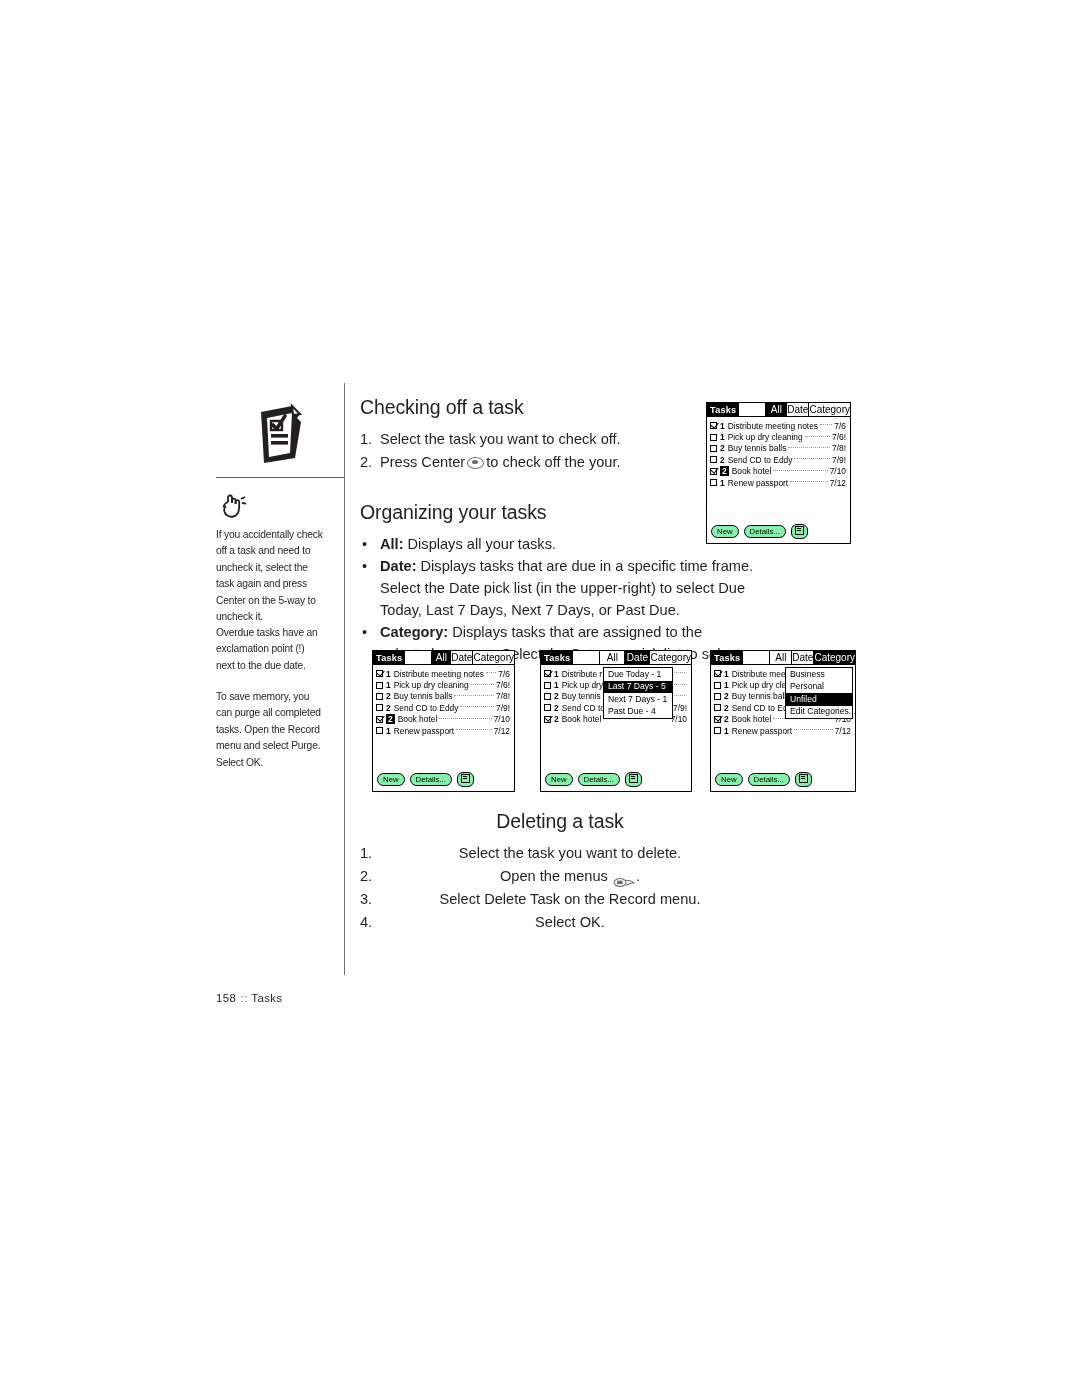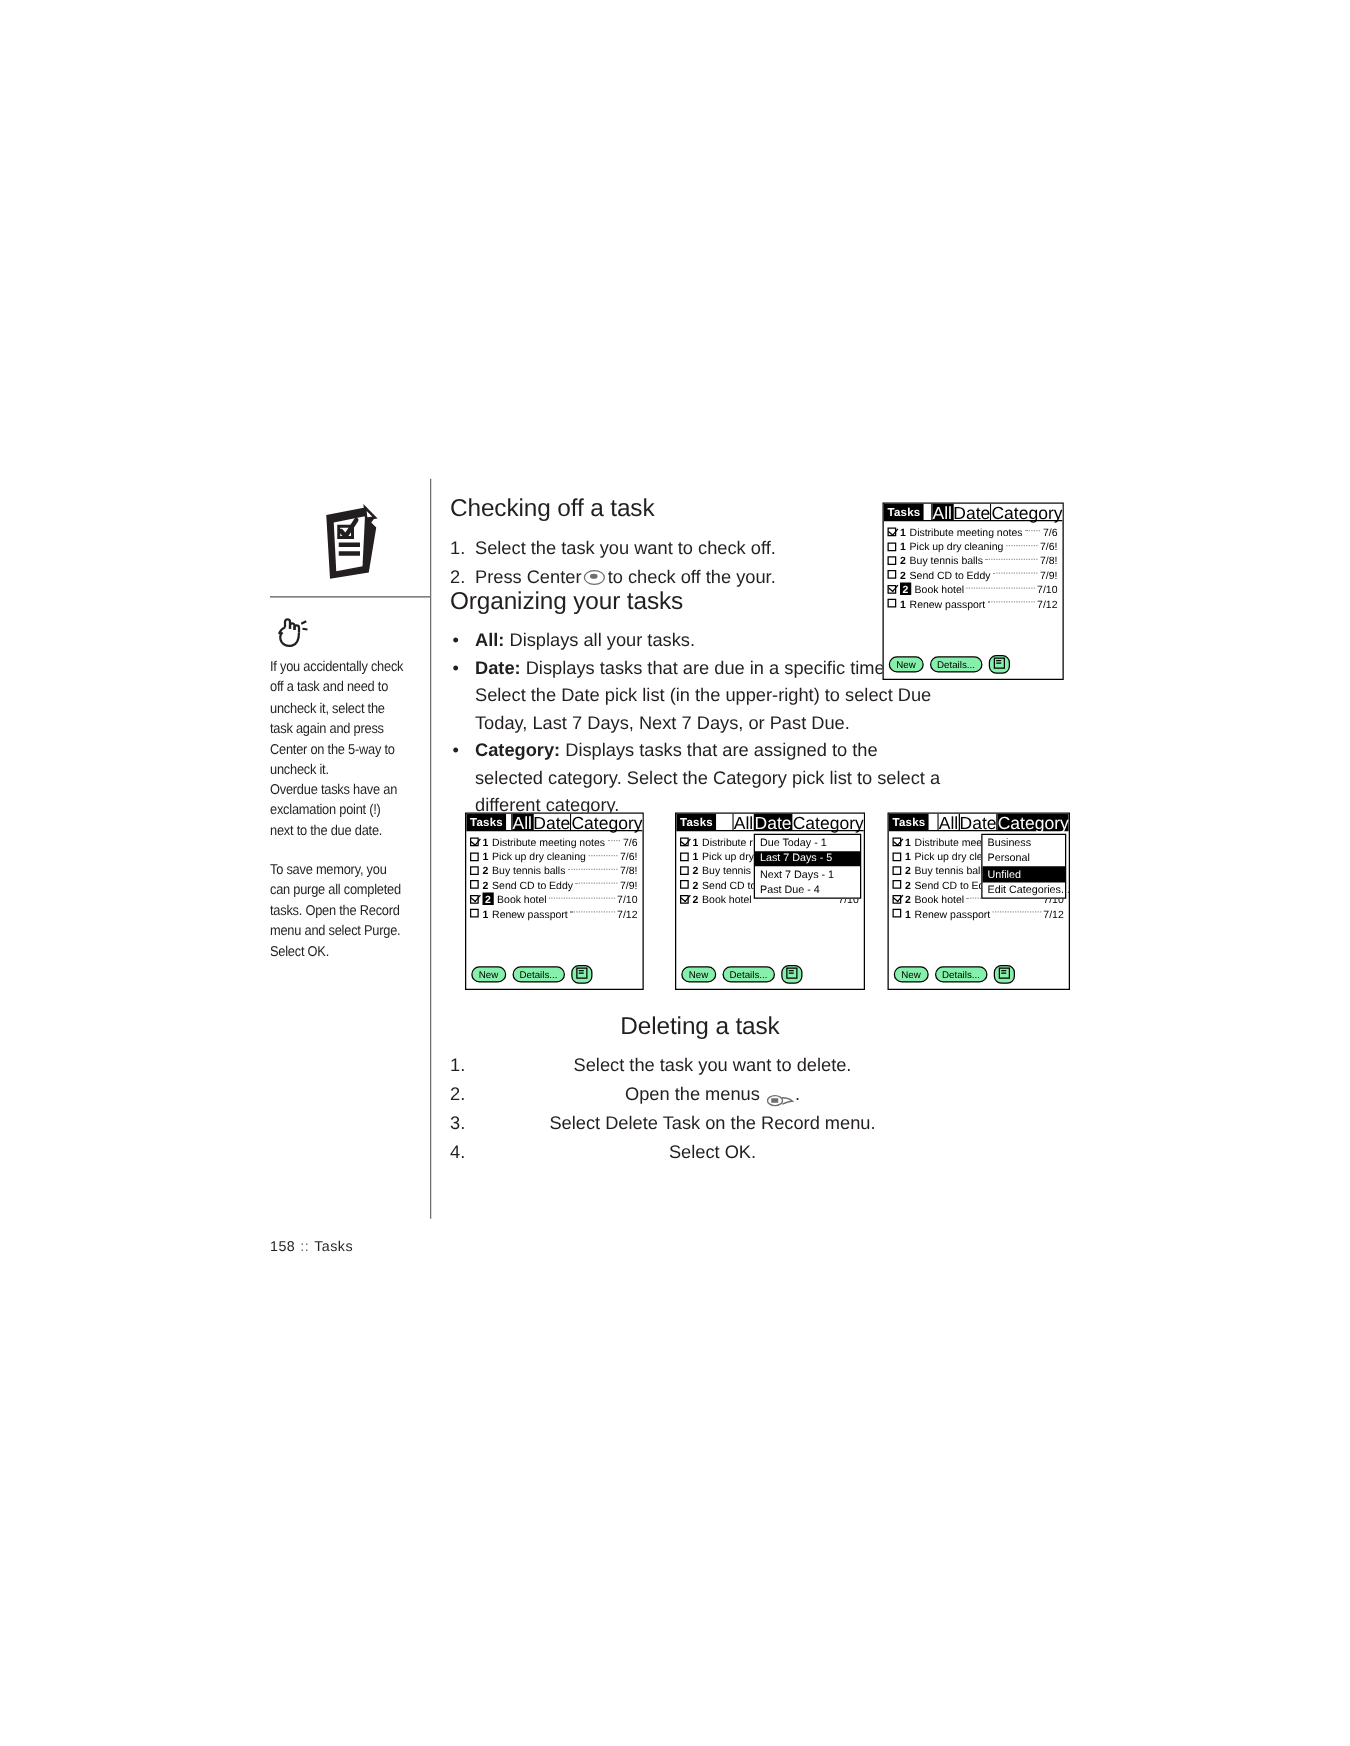--- a/index.html
+++ b/index.html
@@ -139,21 +139,21 @@
   .menu-glyph {
     display: inline-block;
     width: 22px; height: 11px;
     position: relative;
     vertical-align: middle;
     margin: 0 1px;
   }
 
   
   #blk-checking  { position:absolute; left:360px; top:396px; width:340px; }
-  #blk-organizing{ position:absolute; left:360px; top:470px; width:400px; }
+  #blk-organizing{ position:absolute; left:360px; top:501px; width:400px; }
   #blk-deleting  { position:absolute; left:360px; top:810px; width:400px;text-align:center; }
 
   
   .pda {
     position: absolute;
     background: #ffffff;
     border: 1.6px solid #000;
     box-sizing: border-box;
     font-family: "Liberation Sans", sans-serif;
     overflow: hidden;
@@ -185,21 +185,21 @@
   }
   .tb-gap {
     background: #fff;
     width: 26px;
     border-right: 1.2px solid #000;
   }
   .tb-btn {
     flex: 1;
     background: #fff;
     color: #000;
-    font-size: 14px;
+    font-size: 10px;
     display: flex;
     align-items: center;
     justify-content: center;
     border-right: 1.2px solid #000;
     box-sizing: border-box;
     text-align: center;
   }
   .tb-btn:last-child { border-right: none; }
   .tb-btn.active { background: #000; color: #fff; }
 
@@ -585,21 +585,21 @@
           <span class="task-date">7/9!</span>
         </div>
         <div class="task-row">
           <span class="cbox checked"></span>
           <span class="pri">2</span>
           <span class="task-name">Book hotel</span>
           <span class="leader"></span>
           <span class="task-date">7/10</span>
         </div>
       </div>
-    <div class="popup" style="left:62px; top:16px; width:86px;">
+    <div class="popup" style="left:62px; top:16px; width:70px;">
         <div class="opt">Due Today - 1</div>
         <div class="opt sel">Last 7 Days - 5</div>
         <div class="opt">Next 7 Days - 1</div>
         <div class="opt">Past Due - 4</div>
       </div>
     <div class="btnbar">
       <div class="pbtn">New</div>
       <div class="pbtn">Details...</div>
       <div class="pbtn icon"><span class="note-glyph"></span></div>
     </div>

